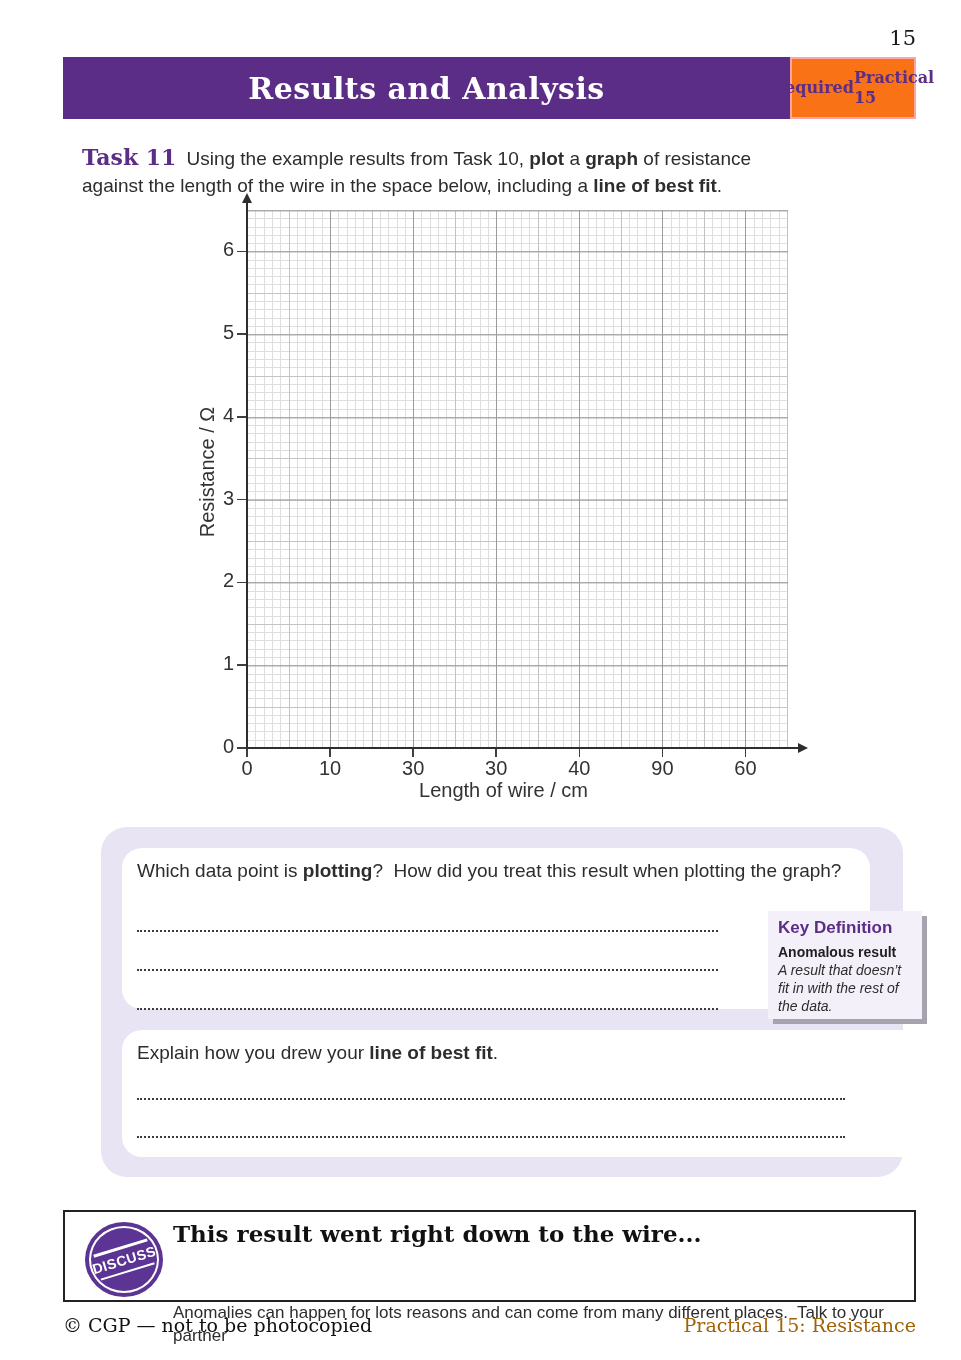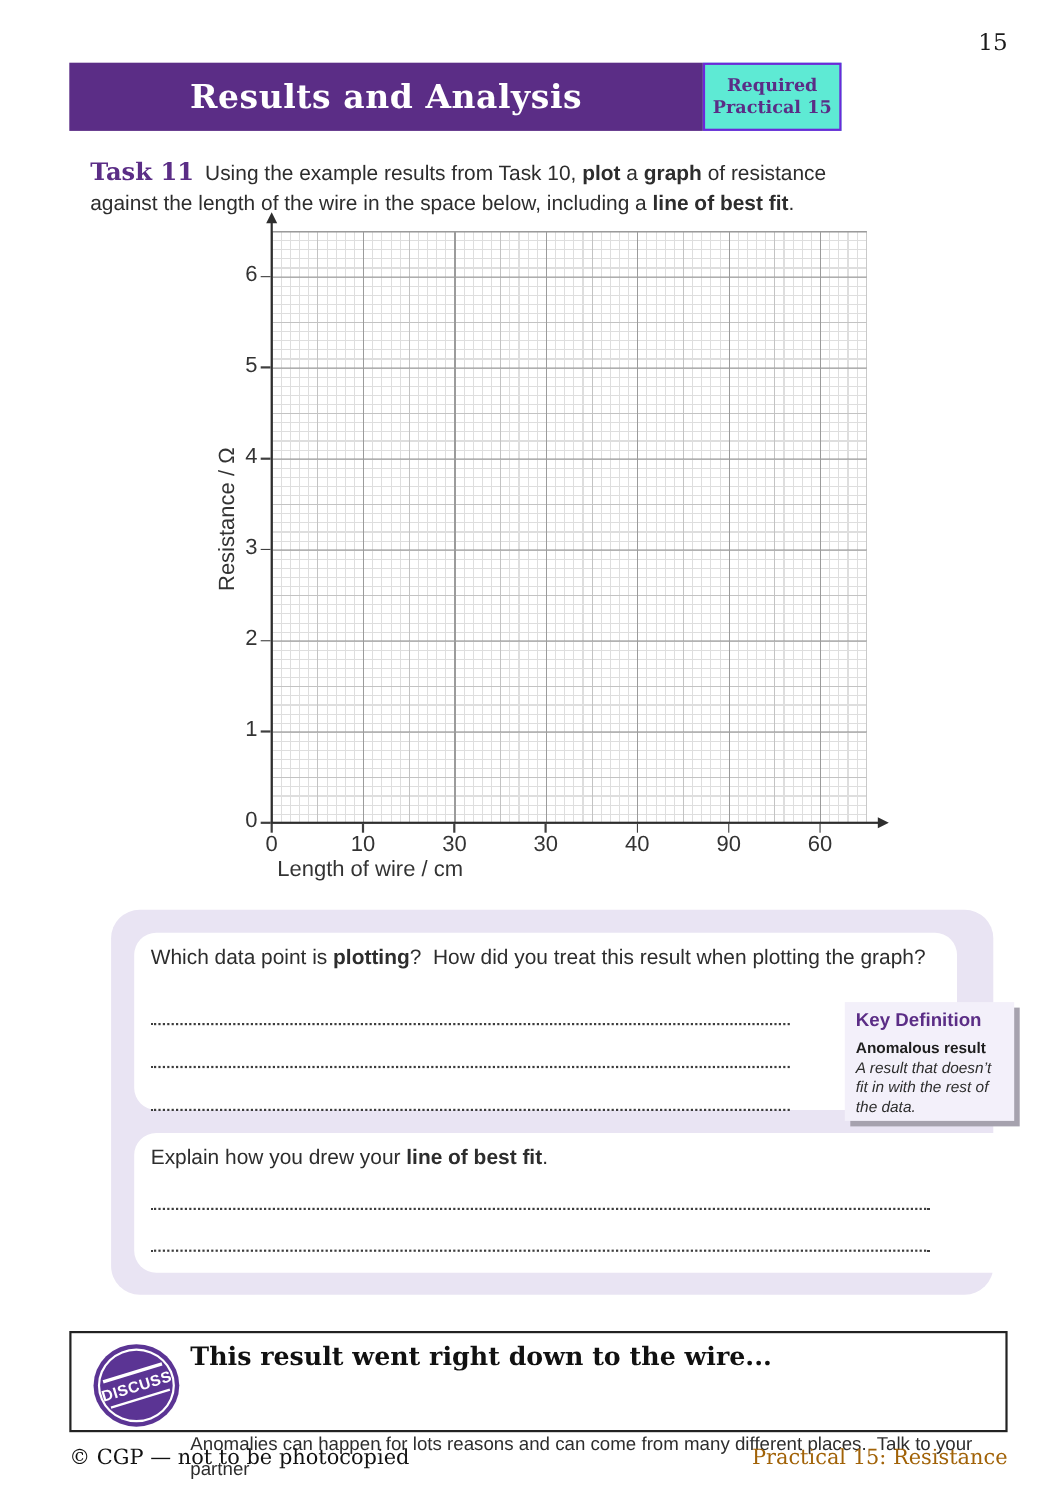--- a/index.html
+++ b/index.html
@@ -2,25 +2,25 @@
 <html><head>
 <meta charset="utf-8">
 <style>
   html,body{margin:0;padding:0;background:#fff;}
   .page{position:relative;width:961px;height:1360px;background:#ffffff;overflow:hidden;
         font-family:"Liberation Sans",sans-serif;color:#2d2d2d;}
 
   
   .page-number{position:absolute;left:860px;top:26px;width:56px;text-align:right;
                font-family:"DejaVu Serif",serif;font-size:21px;color:#1a1a1a;}
-  .header{position:absolute;left:63px;top:57px;width:702px;height:62px;display:flex;}
+  .header{position:absolute;left:63px;top:57px;width:853px;height:62px;display:flex;}
   .banner{flex:1;background:#5b2d86;display:flex;align-items:center;justify-content:center;}
   .banner-title{color:#ffffff;font-family:"DejaVu Serif",serif;font-weight:bold;font-size:30px;
                 letter-spacing:0.5px;}
-  .badge{width:122px;background:#5eead4;border:2px solid #6d28d9;display:flex;flex-direction:column;
+  .badge{width:122px;background:#f97316;border:2px solid #fca5a5;display:flex;flex-direction:row;
          align-items:center;justify-content:center;}
   .badge span{color:#5b2d86;font-family:"DejaVu Serif",serif;font-weight:bold;font-size:16px;
               line-height:1.25;}
 
   
   .task{position:absolute;left:82px;top:143px;width:720px;font-size:19px;line-height:1.35;}
   .task-label{color:#5b2d86;font-family:"DejaVu Serif",serif;font-weight:bold;font-size:22px;
               margin-right:10px;}
   .b{font-weight:bold;}
 
@@ -40,21 +40,21 @@
   .y-arrow{position:absolute;left:241.5px;top:193px;width:0;height:0;
            border-left:5px solid transparent;border-right:5px solid transparent;
            border-bottom:10px solid #2e2e2e;}
   .x-arrow{position:absolute;left:798px;top:743px;width:0;height:0;
            border-top:5px solid transparent;border-bottom:5px solid transparent;
            border-left:10px solid #2e2e2e;}
   .xtick{position:absolute;top:749px;width:1.6px;height:8px;background:#3f3f3f;}
   .xticklabel{position:absolute;top:757px;width:40px;text-align:center;font-size:20px;color:#333;}
   .ytick{position:absolute;left:237px;width:9px;height:1.6px;background:#3f3f3f;}
   .yticklabel{position:absolute;left:198px;width:36px;text-align:right;font-size:20px;color:#333;}
-  .x-title{position:absolute;left:252px;top:779px;width:541px;
+  .x-title{position:absolute;left:233px;top:779px;width:541px;text-align:center;
            font-size:20px;color:#333;}
   .y-title{position:absolute;left:207px;top:472px;transform:translate(-50%,-50%) rotate(-90deg);
            white-space:nowrap;font-size:20px;color:#333;}
 
   
   .answer-panel{position:absolute;left:101px;top:827px;width:802px;height:350px;background:#e9e4f3;
                 border-radius:26px;}
   .white-box{position:absolute;background:#ffffff;border-radius:20px;}
   .box1{left:21px;top:21px;width:748px;height:161px;}
   .box2{left:21px;top:203px;width:891px;height:127px;}

